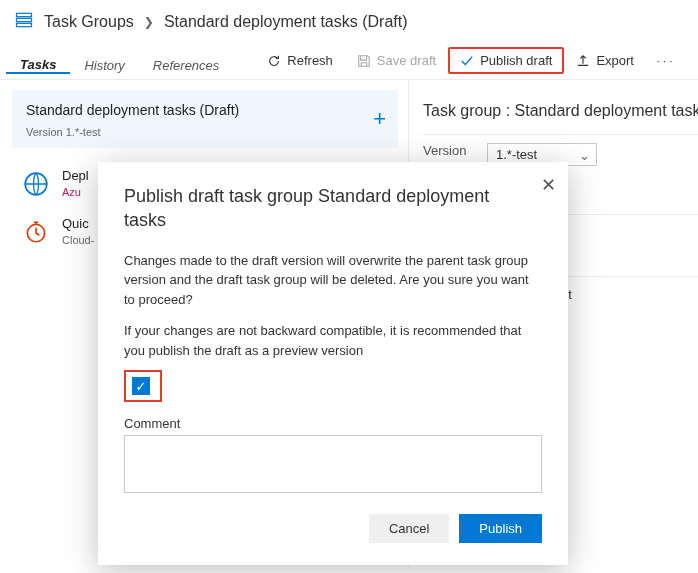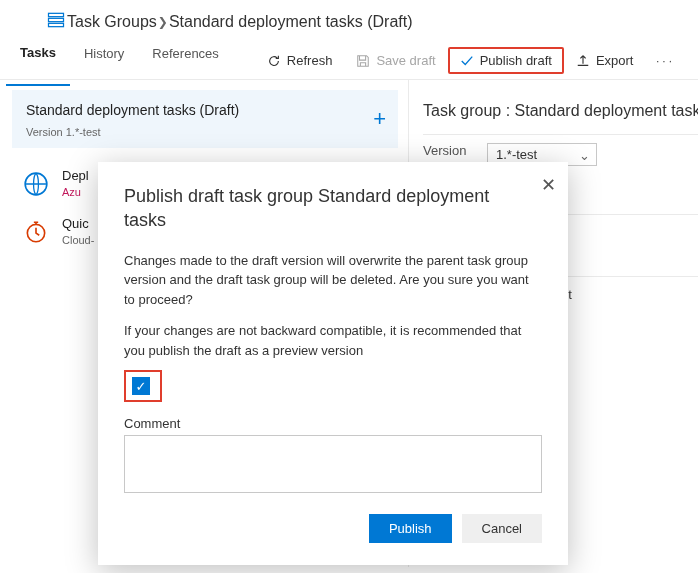--- a/index.html
+++ b/index.html
@@ -9,42 +9,42 @@
     color: #333;
     background: #fff;
     width: 698px;
     height: 573px;
     overflow: hidden;
     position: relative;
   }
   .breadcrumb {
     display: flex;
     align-items: center;
-    gap: 1px;
+    gap: 10px;
     padding: 10px 14px 8px;
     font-size: 16px;
-    margin-left: 32px;
   }
   .breadcrumb .bc-icon svg { width: 20px; height: 20px; }
   .breadcrumb .chev { color: #666; font-size: 12px; }
   .breadcrumb .bc-link { color: #333; }
   .breadcrumb .bc-current { color: #333; }
   .toolbar {
     display: flex;
     align-items: center;
     gap: 0;
     padding: 0 6px;
     border-bottom: 1px solid #eaeaea;
     height: 38px;
   }
   .tab {
-    padding: 9px 14px 24px;
+    padding: 9px 14px 0;
     font-size: 13px;
     color: #555;
     cursor: pointer;
+    font-style: italic;
   }
   .tab.active {
     color: #222;
     font-weight: 600;
     border-bottom: 2px solid #0078d4;
   }
   .tb-gap { width: 22px; }
   .tb-btn {
     display: flex;
     align-items: center;
@@ -309,16 +309,16 @@
   </div>
   <div class="dlg-title">Publish draft task group Standard deployment tasks</div>
   <p>Changes made to the draft version will overwrite the parent task group version and the draft task group will be deleted. Are you sure you want to proceed?</p>
   <p>If your changes are not backward compatible, it is recommended that you publish the draft as a preview version</p>
   <div class="checkbox-wrap">
     <span class="chk">✓</span>
   </div>
   <div class="comment-label">Comment</div>
   <textarea class="comment-box" style=""></textarea>
   <div class="dlg-buttons">
+    <button class="btn secondary">Cancel</button>
     <button class="btn primary">Publish</button>
-    <button class="btn secondary">Cancel</button>
   </div>
 </div>
 
 </body></html>

